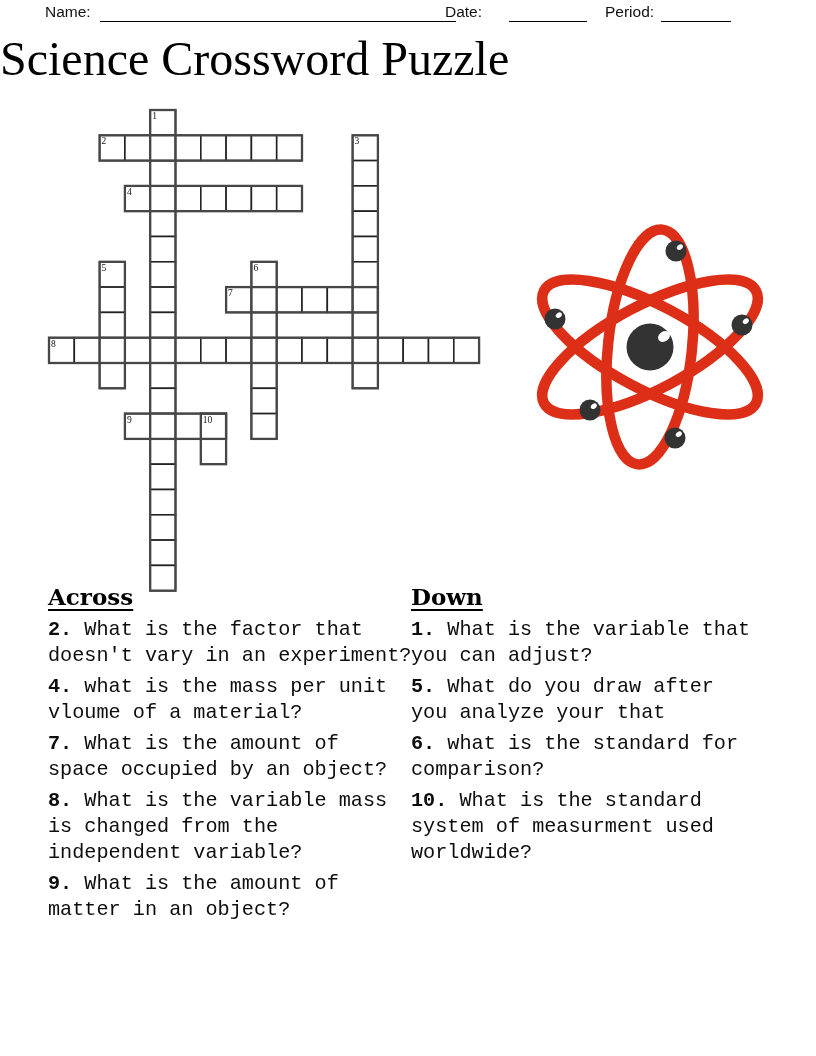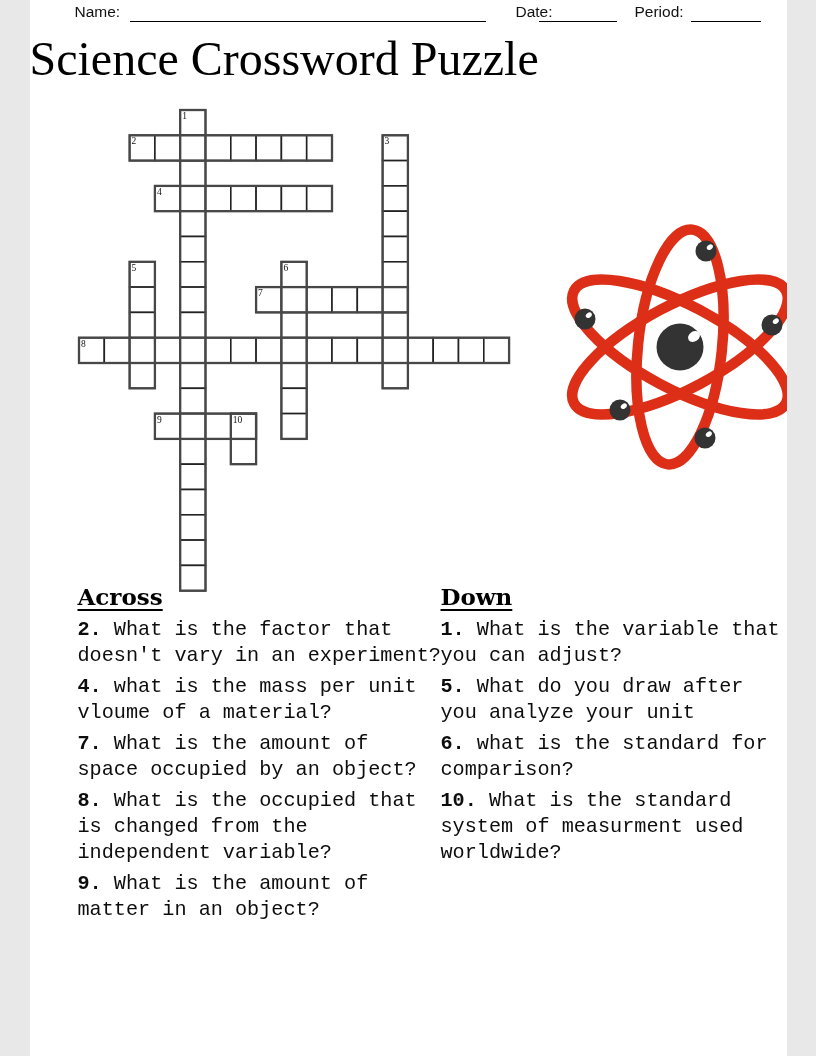--- a/index.html
+++ b/index.html
@@ -1,26 +1,26 @@
 <!DOCTYPE html>
 <html><head>
 <meta charset="utf-8">
 <style>
   html,body { margin:0; padding:0; background:#e8e8e8; }
   .page {
-    position:relative; width:757px; height:1056px; margin:0 auto;
+    position:relative; width:816px; height:1056px; margin:0 auto;
     background:#ffffff; overflow:hidden;
     font-family:"Liberation Sans", sans-serif; color:#000;
   }
   
   .hdr-label { position:absolute; top:3px; font-size:15.5px; color:#111; }
   .hdr-blank { position:absolute; top:21px; height:0; border-bottom:1.7px solid #000; }
   #name-label   { left:45px; }
   #name-blank   { left:100px; width:356px; }
-  #date-label   { left:486px; }
+  #date-label   { left:445px; }
   #date-blank   { left:509px; width:78px; }
   #period-label { left:605px; }
   #period-blank { left:661px; width:70px; }
   
   .title {
     position:absolute; left:0; right:0; top:33px; text-align:left;
     font-family:"Liberation Serif", serif; font-size:48px; line-height:1.1;
     color:#000; font-weight:400;
   }
   
@@ -198,34 +198,34 @@
 
   <div class="clue-col" id="across-col">
     <h2 class="clues-heading">Across</h2>
     <div id="across-list">
         <p class="clue"><b class="clue-num">2. </b><span class="clue-text">What is the factor that
 doesn't vary in an experiment?</span></p>
         <p class="clue"><b class="clue-num">4. </b><span class="clue-text">what is the mass per unit
 vloume of a material?</span></p>
         <p class="clue"><b class="clue-num">7. </b><span class="clue-text">What is the amount of
 space occupied by an object?</span></p>
-        <p class="clue"><b class="clue-num">8. </b><span class="clue-text">What is the occupied that
+        <p class="clue"><b class="clue-num">8. </b><span class="clue-text">What is the variable mass
 is changed from the
 independent variable?</span></p>
         <p class="clue"><b class="clue-num">9. </b><span class="clue-text">What is the amount of
 matter in an object?</span></p>
       </div>
   </div>
   <div class="clue-col" id="down-col">
     <h2 class="clues-heading">Down</h2>
     <div id="down-list">
         <p class="clue"><b class="clue-num">1. </b><span class="clue-text">What is the variable that
 you can adjust?</span></p>
         <p class="clue"><b class="clue-num">5. </b><span class="clue-text">What do you draw after
-you analyze your unit</span></p>
+you analyze your that</span></p>
         <p class="clue"><b class="clue-num">6. </b><span class="clue-text">what is the standard for
 comparison?</span></p>
         <p class="clue"><b class="clue-num">10. </b><span class="clue-text">What is the standard
 system of measurment used
 worldwide?</span></p>
       </div>
   </div>
 
 </div>
 

